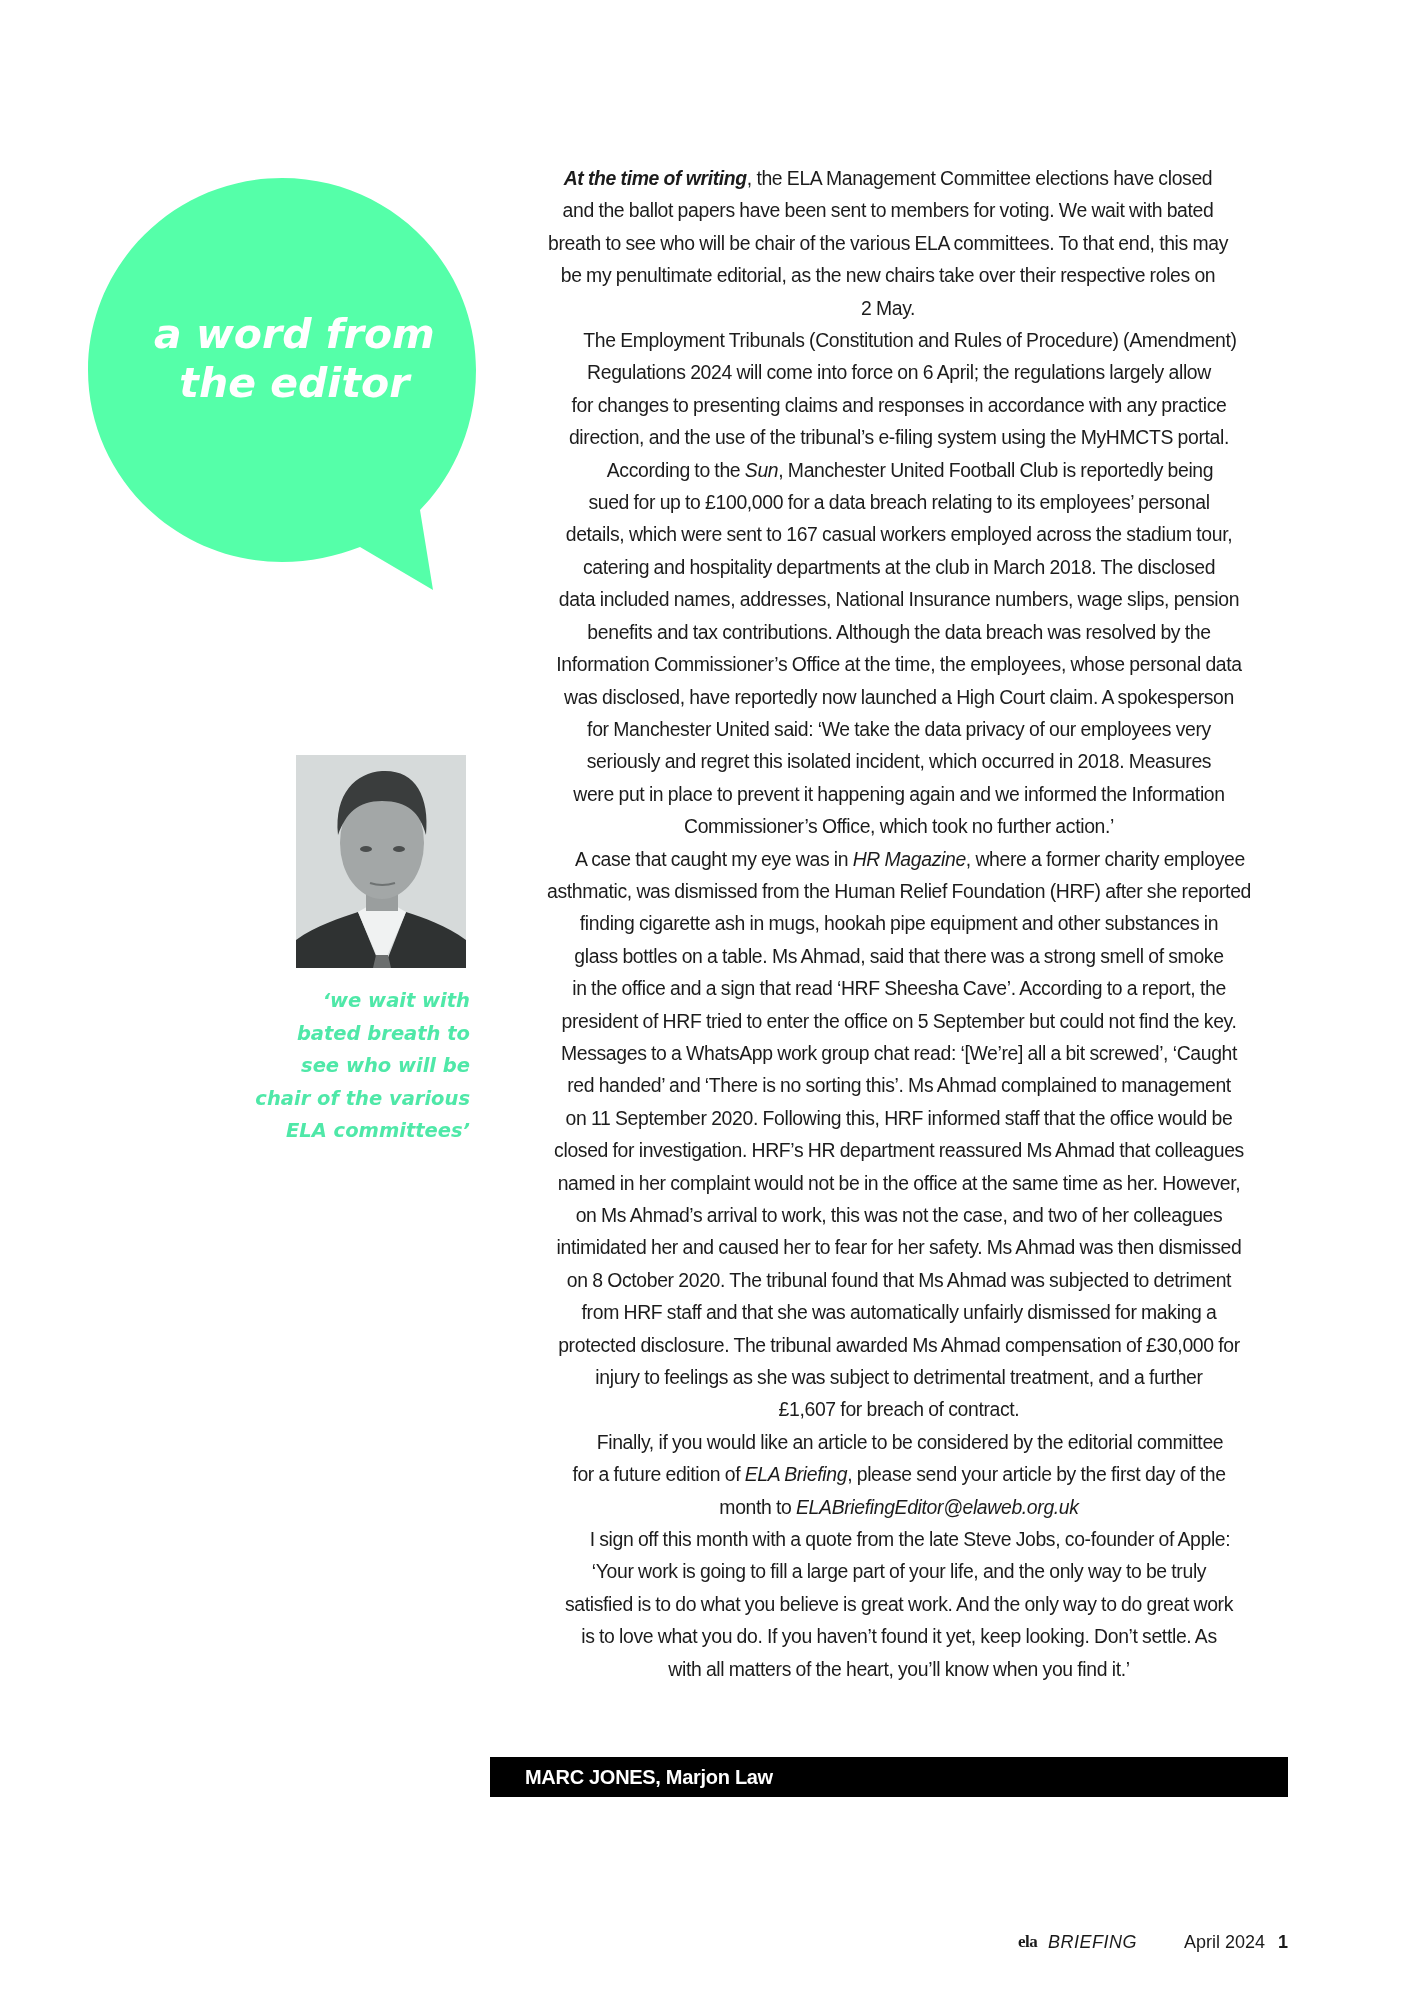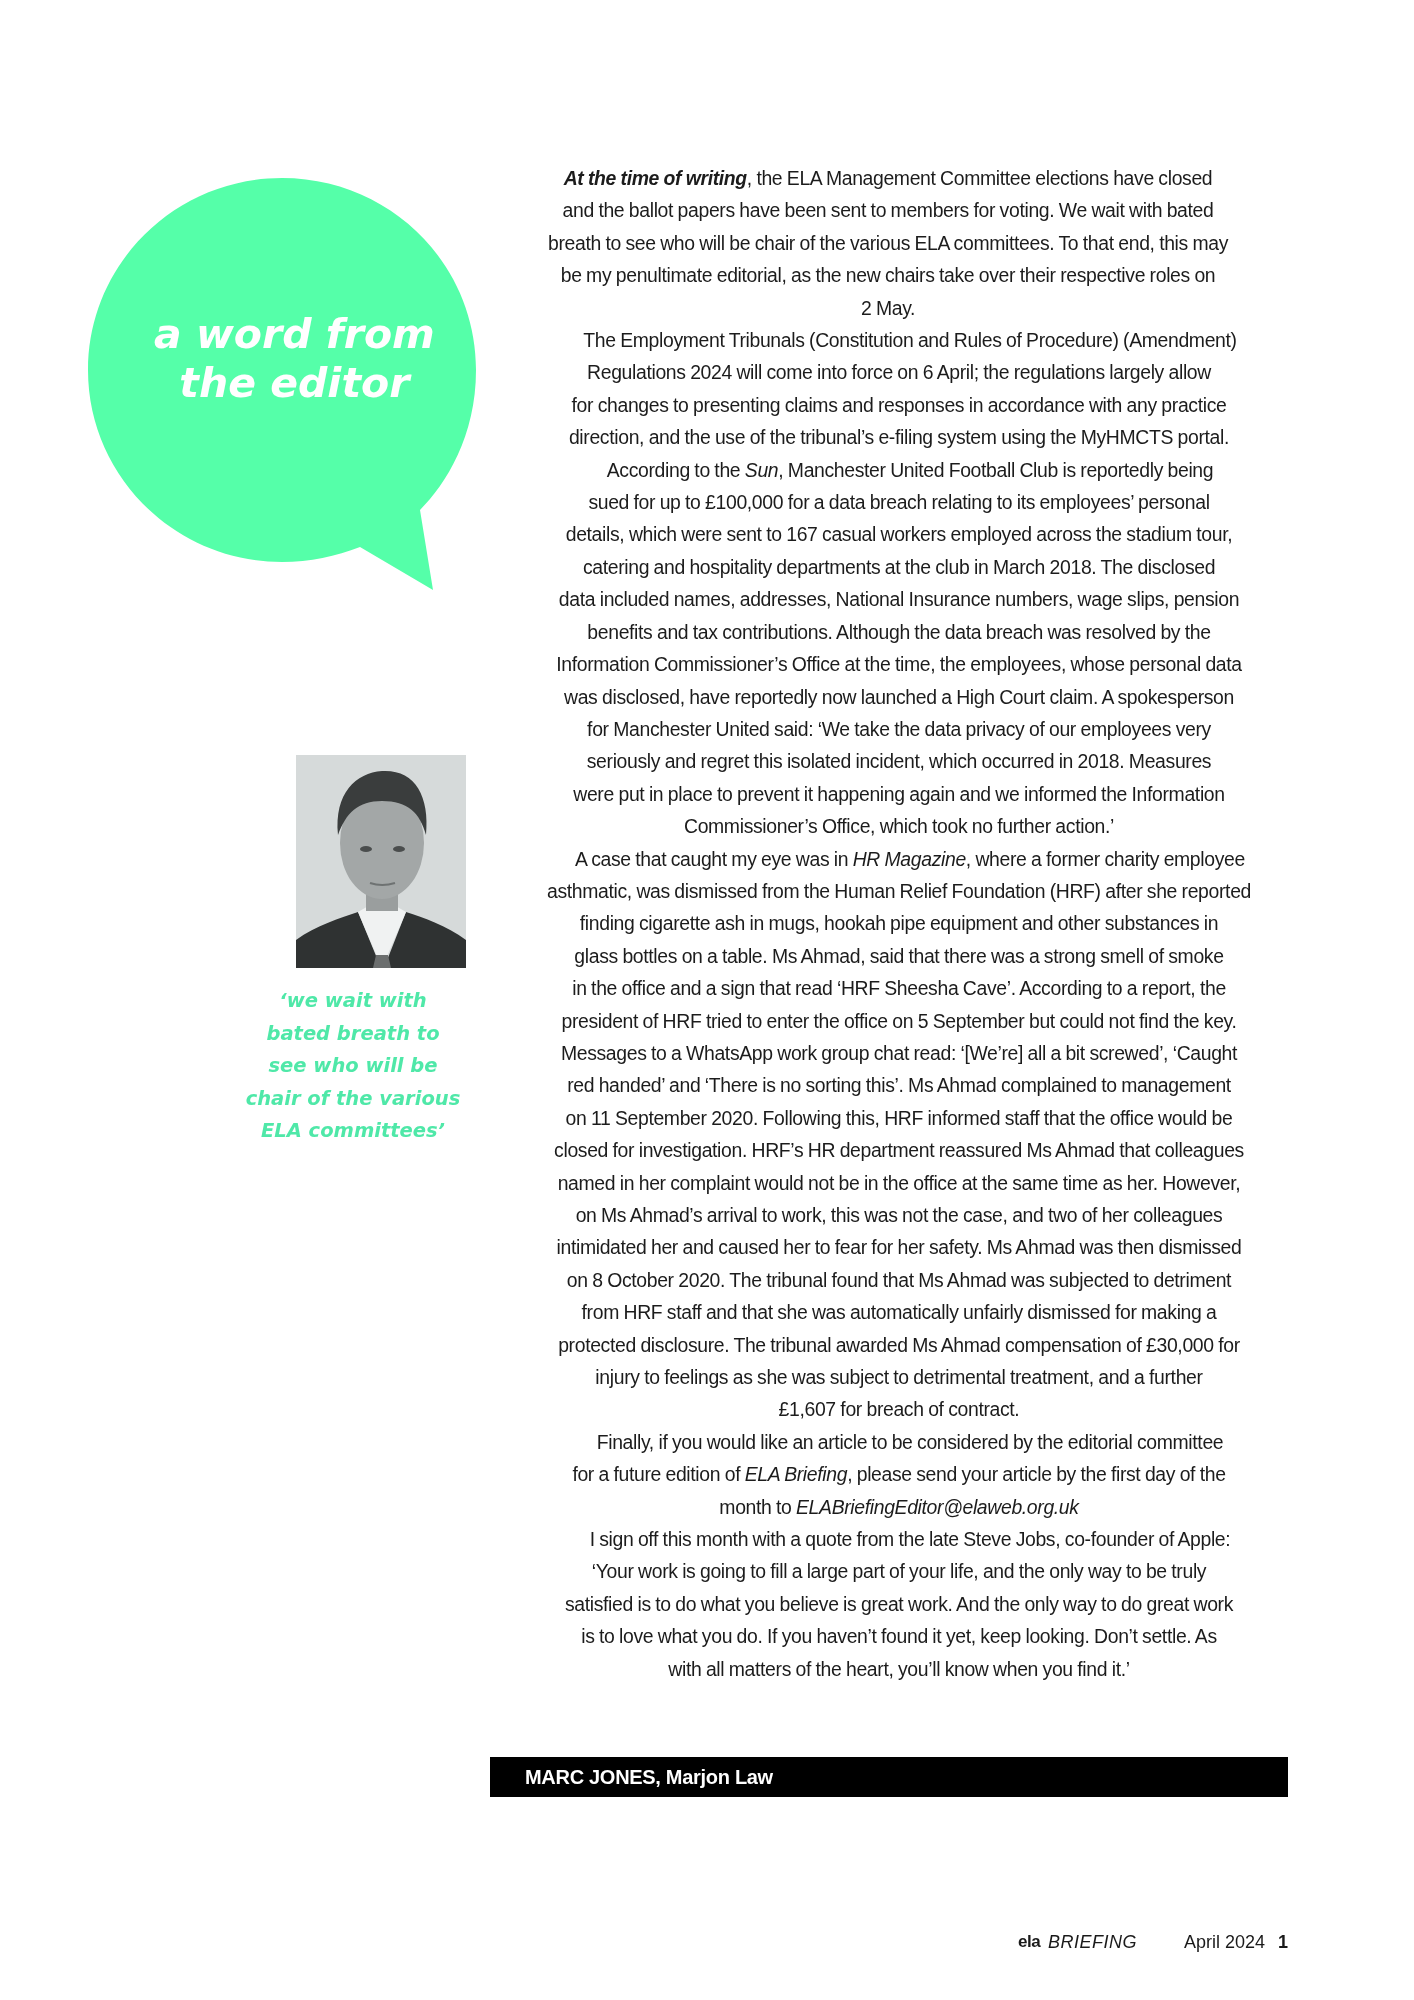--- a/index.html
+++ b/index.html
@@ -7,41 +7,41 @@
          font-family: "Liberation Sans", sans-serif; color: #1a1a1a; }
 
   #bubble { position: absolute; left: 86px; top: 174px; width: 392px; height: 420px; }
   #bubble-title { position: absolute; left: 150px; top: 306px; color: #ffffff;
     font-family: "DejaVu Sans", sans-serif; font-style: italic; font-weight: bold;
     font-size: 41px; line-height: 49px; letter-spacing: 0px; margin: 4px; text-align: center; }
 
   #portrait { position: absolute; left: 296px; top: 755px; width: 170px; height: 213px;
     background: linear-gradient(180deg, #d9dcdc 0%, #cfd3d3 60%, #bfc3c3 100%); overflow: hidden; }
 
-  #pull-quote { position: absolute; left: 236px; top: 985px; width: 234px; text-align: center;
+  #pull-quote { position: absolute; left: 236px; top: 985px; width: 234px; text-align: right;
     color: #4fe8a8; font-family: "DejaVu Sans", sans-serif; font-style: italic; font-weight: bold;
     font-size: 19.5px; line-height: 32.5px; margin: 0; }
   #pull-quote span { display: block; white-space: nowrap; }
 
   #article { position: absolute; left: 488px; top: 162px; width: 800px;
     font-family: "Liberation Sans", sans-serif; font-size: 19.4px; line-height: 32.4px;
     color: #1c1c1c; letter-spacing: -0.35px; word-spacing: -0.5px; text-align: center; }
   #article p { margin: 0; text-indent: 22px; }
   #article p.first { text-indent: 0; }
   #article .line { display: block; white-space: nowrap; }
   #article .lead { font-weight: bold; font-style: italic; }
   #article em { font-style: italic; }
 
   #signature { position: absolute; left: 490px; top: 1757px; width: 798px; height: 40px;
     background: #000000; color: #ffffff; font-weight: bold; font-size: 20px; line-height: 40px;
     box-sizing: border-box; padding-left: 35px; letter-spacing: -0.3px; }
 
   #footer { position: absolute; top: 1927px; left: 1000px; width: 300px; height: 30px;
     font-size: 18px; line-height: 30px; color: #1a1a1a; white-space: nowrap; }
-  #footer .brand { position: absolute; left: 18px; font-weight: bold; font-family: Liberation Sans, sans-serif; font-size: 17px; letter-spacing: -0.5px; }
+  #footer .brand { position: absolute; left: 18px; font-weight: bold; font-family: Liberation Serif, serif; font-size: 17px; letter-spacing: -0.5px; }
   #footer .pub { position: absolute; left: 48px; font-style: italic; letter-spacing: 0.5px; }
   #footer .date { position: absolute; left: 184px; }
   #footer .page { position: absolute; left: 278px; font-weight: bold; }
 </style>
 </head>
 <body>
 
 <svg id="bubble" viewBox="0 0 392 420">
   <path d="M196 4 C304 4 390 90 390 196 C390 262 360 310 334 336 L347 416 L274 373 C250 382 224 388 196 388 C89 388 2 302 2 196 C2 90 89 4 196 4 Z" fill="#55ffa9"></path>
 </svg>

